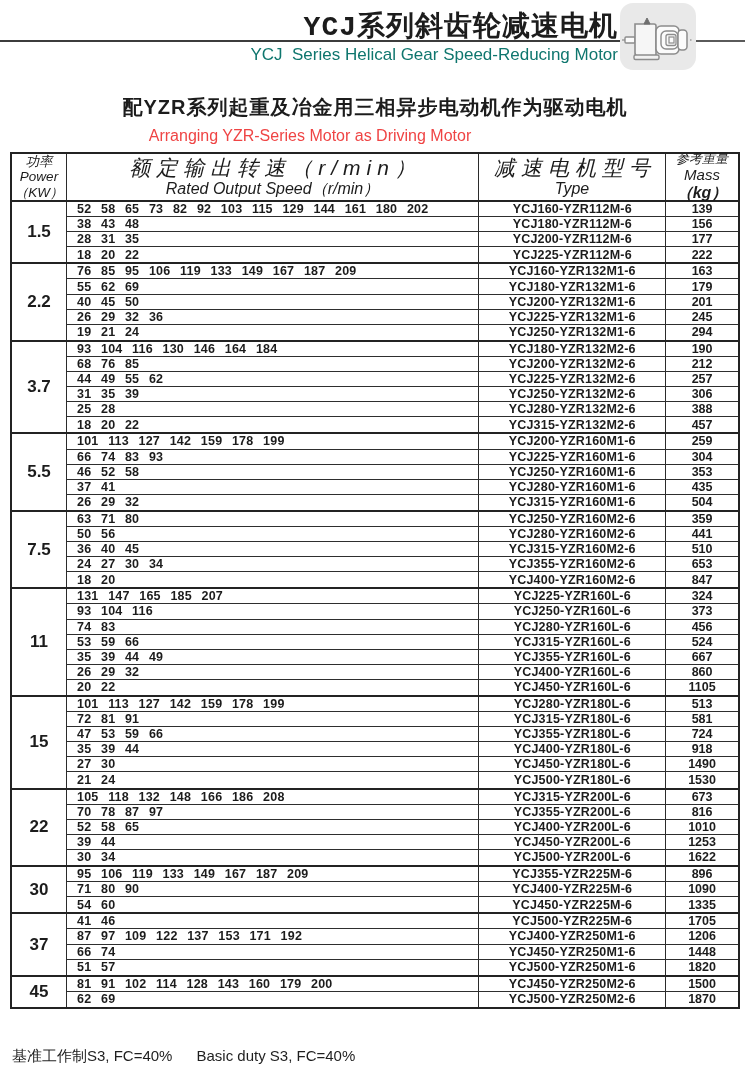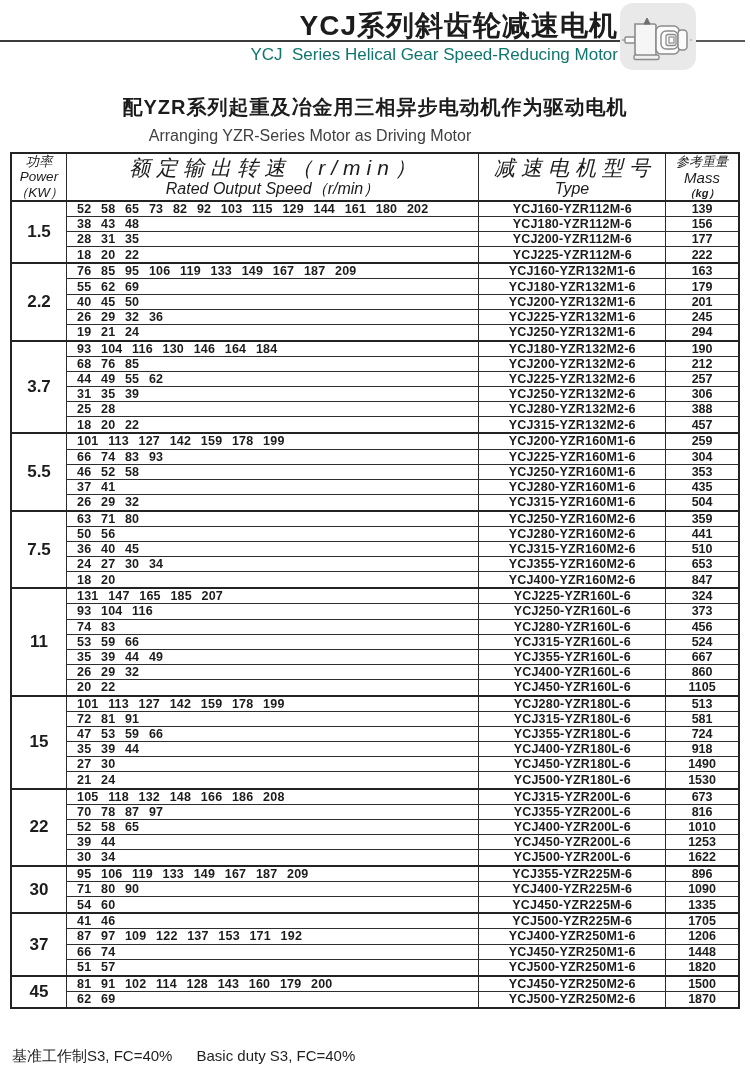--- a/index.html
+++ b/index.html
@@ -2,49 +2,49 @@
 <html><head>
 <meta charset="utf-8">
 <style>
   * { margin:0; padding:0; box-sizing:border-box; }
   html,body { width:750px; height:1068px; background:#ffffff; overflow:hidden;
               font-family:"Liberation Sans", sans-serif; color:#1c1c1c; }
   .page { position:relative; width:750px; height:1068px; background:#fff; }
 
   
   .title-zh { position:absolute; top:7px; right:132px; font-size:28px; font-weight:700;
-              letter-spacing:1px; white-space:pre; }
+              letter-spacing:1px; white-space:pre;font-family:Liberation Mono, monospace; }
   .title-rule { position:absolute; top:40px; left:0; width:620px; height:2px; background:#3c3c3c; }
   .title-en { position:absolute; top:45px; right:132px; font-size:17px; font-weight:400;
               white-space:pre; color:#0f766e; }
   .icon-box { position:absolute; top:3px; left:620px; width:76px; height:67px;
               background:#e9e9e9; border-radius:13px; }
   .axis-right { position:absolute; top:40px; left:696px; width:49px; height:2px; background:#5a5a5a; }
 
   
   .section-zh { position:absolute; top:94px; left:0; width:750px; text-align:center;
                 font-size:20px; font-weight:700; letter-spacing:1px; }
   .section-en { position:absolute; top:127px; left:0; width:620px; text-align:center;
-                font-size:16px; font-weight:400; color:#404040; }
+                font-size:16px; font-weight:400; color:#ef4444; }
 
   
   .spec-table { position:absolute; top:152px; left:10px; width:730px;
                 border:2px solid #232323; background:#fff; }
   .thead { display:flex; height:48px; border-bottom:2px solid #232323; }
   .th { display:flex; flex-direction:column; justify-content:center; align-items:center;
         text-align:center; line-height:1.12;font-style:italic; }
   .th-power { width:54px; font-size:13.5px; }
   .th-speed { width:412px; border-left:1.5px solid #2b2b2b; }
   .th-type  { width:187px; border-left:1.5px solid #2b2b2b; }
   .th-mass  { width:73px;  border-left:1.5px solid #2b2b2b; }
   .th .zh-sp { font-size:21px; letter-spacing:6px; padding-left:6px; }
   .th .en-line { font-size:16px; }
   .th-mass .zh-m { font-size:13px; letter-spacing:0; }
   .th-mass .en-m { font-size:15px; }
-  .th-mass .unit-m { font-size:11px; font-weight:700; }
+  .th-mass .unit-m { font-size:16px; font-weight:700; }
 
   .group { display:flex; border-bottom:2px solid #232323; }
   .group:last-child { border-bottom:none; }
   .power-cell { width:54px; display:flex; align-items:center; justify-content:center;
                 font-size:17px; font-weight:700; }
   .rows { width:672px; border-left:1.5px solid #2b2b2b; display:flex; flex-direction:column; }
   .row { display:flex; height:15.1px; border-bottom:1px solid #2e2e2e; }
   .row:last-child { border-bottom:none; }
   .cell { display:flex; align-items:center; overflow:hidden; }
   .speeds { width:412px; padding-left:10px; font-size:12.5px; font-weight:600;

